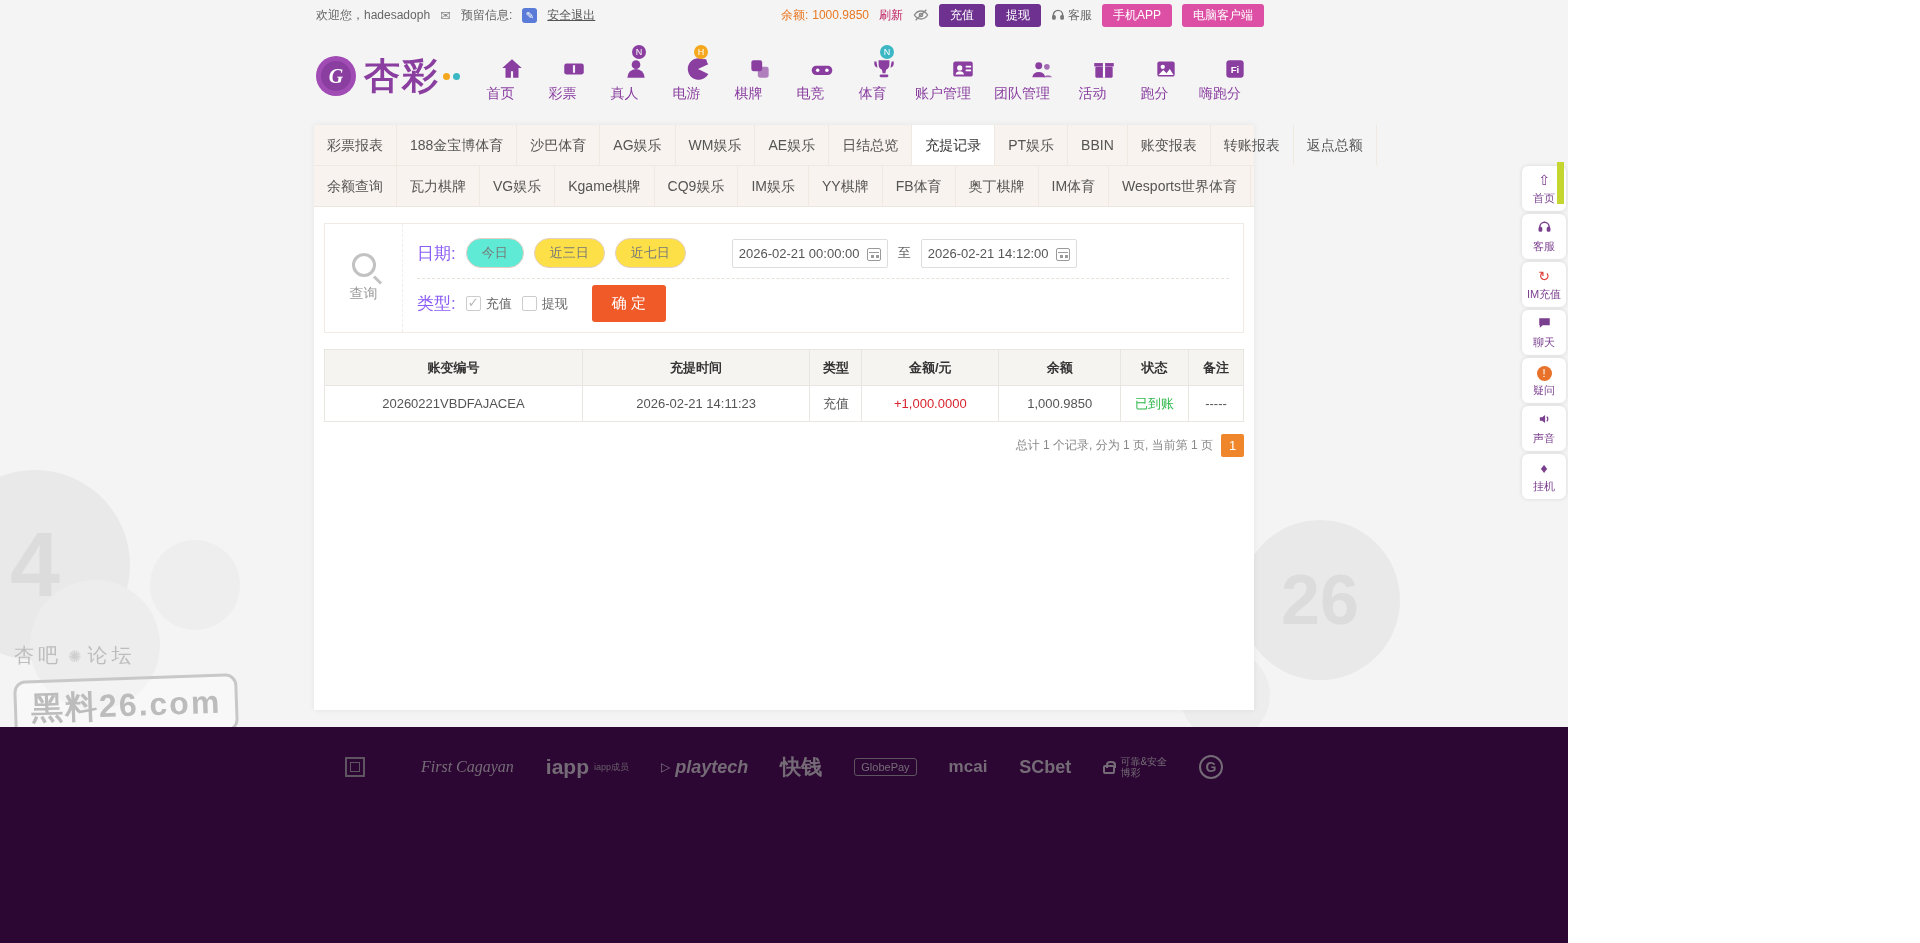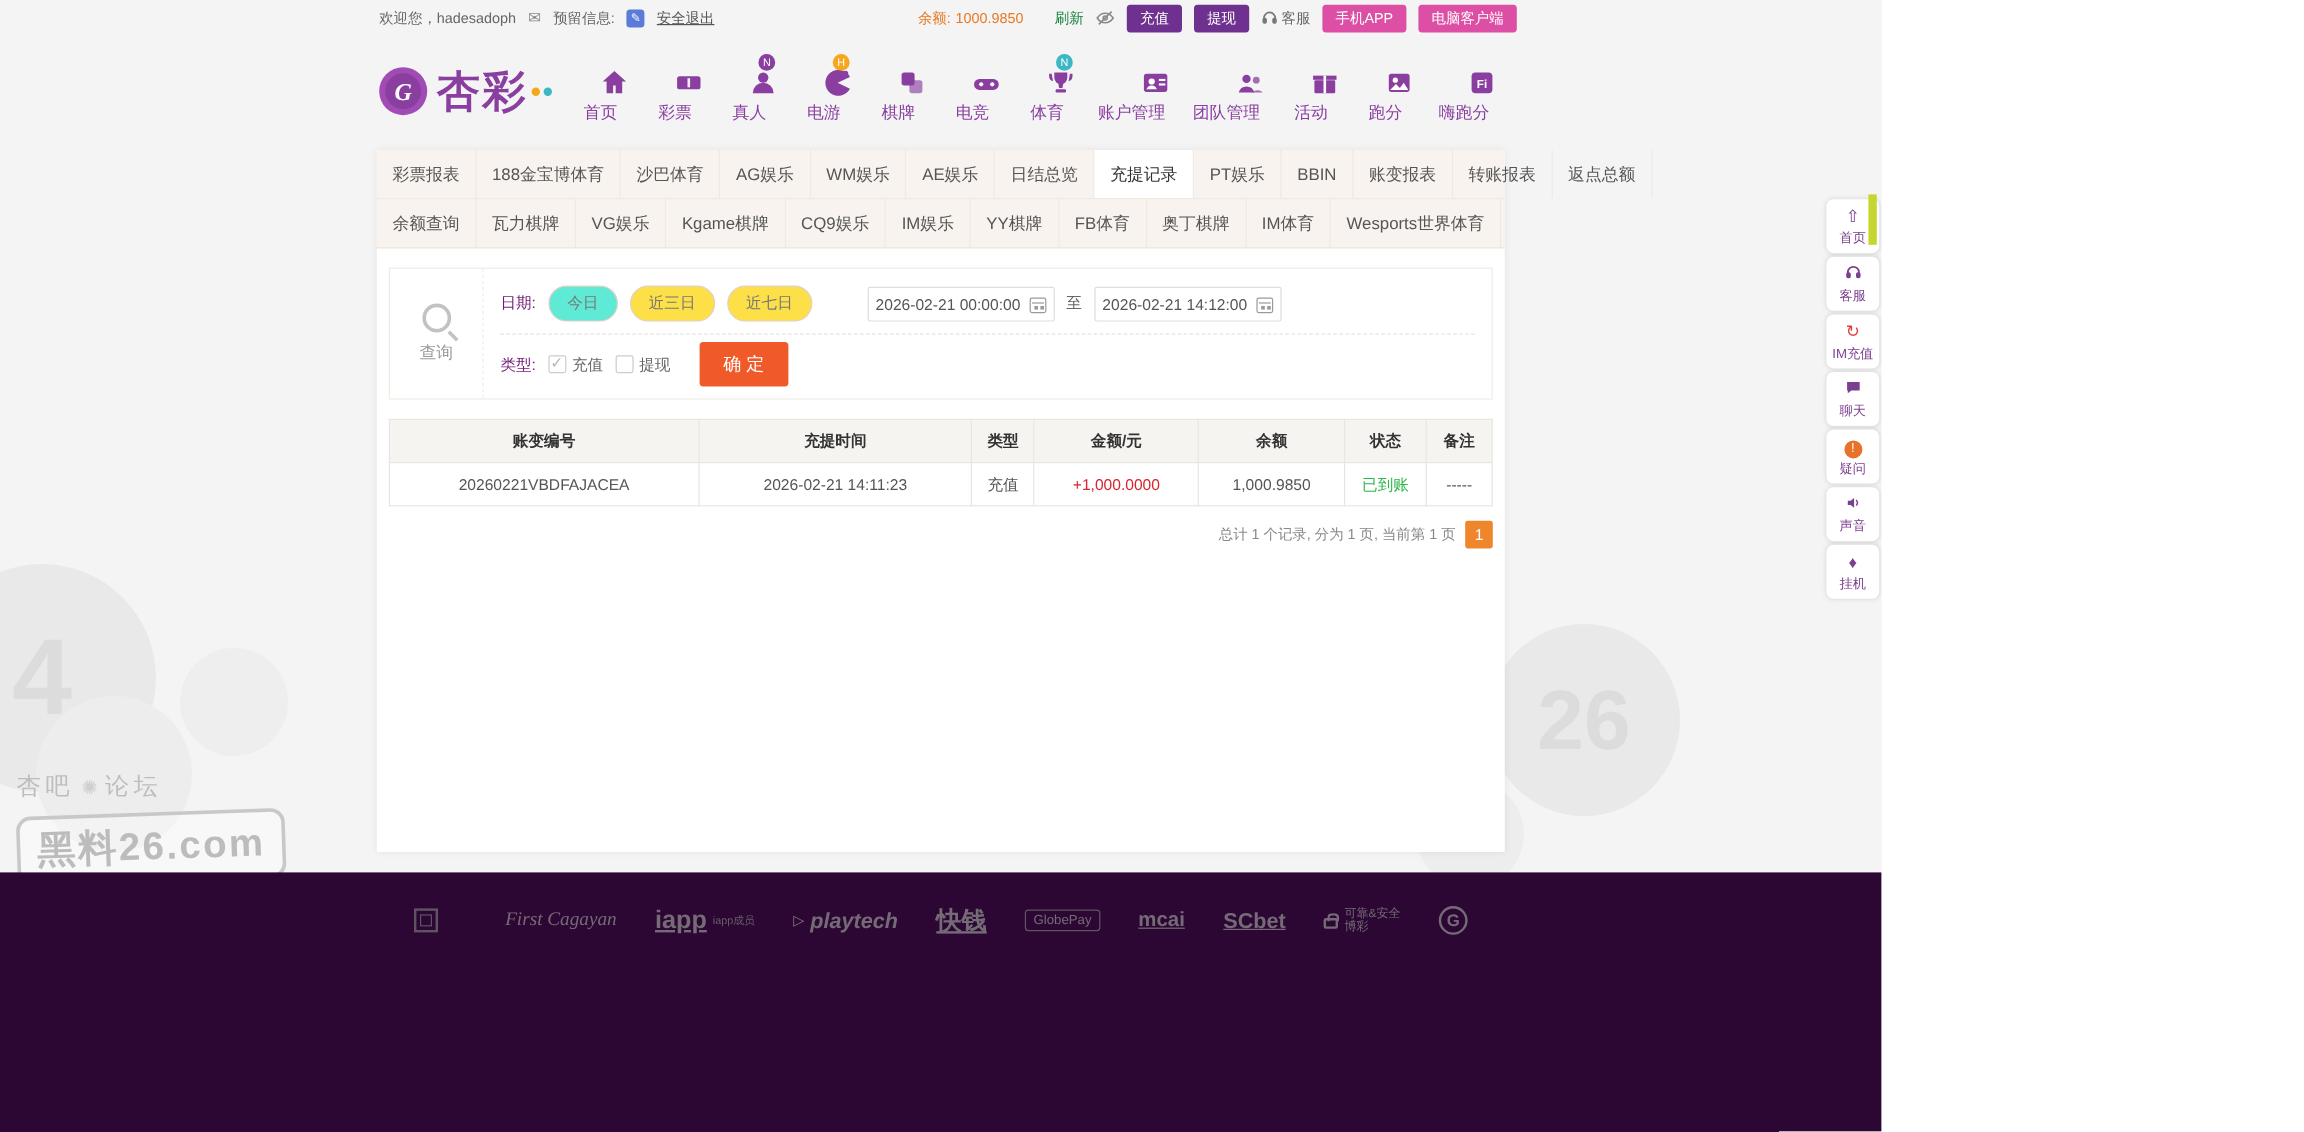--- a/index.html
+++ b/index.html
@@ -20,21 +20,21 @@
   
   .topbar { position:absolute; top:0; left:0; width:1568px; height:30px; z-index:3;padding-left:12px; }
   .topbar-inner { width:948px; margin:0 auto; height:30px; display:flex; align-items:center;
                   justify-content:space-between; font-size:12px; color:#666; }
   .tb-left, .tb-right { display:flex; align-items:center; gap:10px; }
   .tb-ico { color:#8a8a8a; font-size:13px; }
   .edit-ico { display:inline-block; width:15px; height:15px; background:#5a7bd8; color:#fff;
               border-radius:3px; font-size:10px; line-height:15px; text-align:center; }
   .logout { color:#555; text-decoration:underline; cursor:pointer; }
   .balance { color:#e87722; }
-  .refresh-link { color:#15803d; cursor:pointer;margin-left:16px; }
+  .refresh-link { color:#be185d; cursor:pointer; }
   .eye { width:16px; height:16px; }
   .tb-btn { display:inline-block; padding:3px 11px; border-radius:3px; color:#fff; font-size:12px; cursor:pointer; }
   .tb-btn.purple { background:#6e3190; }
   .tb-btn.pink { background:#dd4fa4; }
   .svc { display:flex; align-items:center; gap:3px; color:#666; cursor:pointer; }
 
   
   .header { position:absolute; top:34px; left:314px; width:948px; height:84px;
             display:flex; align-items:center; z-index:3; }
   .logo { display:flex; align-items:center; margin-right:16px; cursor:pointer; }
@@ -63,21 +63,21 @@
   .filter { margin:16px 10px 16px; border:1px solid #f0ebe4; display:flex; }
   .filter-left { width:78px; display:flex; flex-direction:column; align-items:center;
                  justify-content:center; color:#999; font-size:14px; gap:8px;
                  border-right:1px dashed #eee; }
   .mag { width:24px; height:24px; border:3px solid #c2c2c2; border-radius:50%; position:relative; }
   .mag::after { content:''; position:absolute; width:3px; height:10px; background:#c2c2c2;
                 transform:rotate(-45deg); left:21px; top:19px; }
   .filter-right { flex:1; padding:4px 14px; }
   .frow { display:flex; align-items:center; height:50px; gap:10px; }
   .frow + .frow { border-top:1px dashed #e7e2db;align-items:center; }
-  .flabel { color:#701a75; font-size:13px; }
+  .flabel { color:#8b5cf6; font-size:17px; }
   .pill { padding:5px 15px; border:1px solid #e3cfc6; border-radius:15px; font-size:13px;
           color:#777; background:#5eead4; cursor:pointer; }
   .pill.alt { background:#fde047; }
   .dinput { width:156px; border:1px solid #ddd; border-radius:2px; background:#fff;
             font-size:13px; color:#555; display:flex; align-items:flex-end;
             justify-content:space-between; padding:6px 6px; cursor:text; }
   .cal { width:14px; height:13px; border:1px solid #9a9a9a; border-radius:2px; position:relative; }
   .cal::before { content:''; position:absolute; left:1px; right:1px; top:3px; height:1px; background:#9a9a9a; }
   .cal::after { content:''; position:absolute; left:3px; top:6px; width:3px; height:3px; background:#9a9a9a;
                 box-shadow:5px 0 0 #9a9a9a; }
@@ -116,21 +116,21 @@
                   background:#c6d631; z-index:6; }
 
   
   .footer { position:absolute; left:0; top:727px; width:1568px; height:216px; background:#2c0733; z-index:2; }
   .flogos { display:flex; align-items:center; justify-content:center; gap:32px;
             padding-top:26px; opacity:.75; }
   .flogo { color:#8d8d8d; white-space:nowrap; display:flex; align-items:center; gap:5px; }
   .gridlogo { width:20px; height:20px; border:2px solid #6f6f6f; position:relative; }
   .gridlogo::before { content:''; position:absolute; inset:3px; border:1px solid #6f6f6f; }
   .script { font-family:"Liberation Serif","DejaVu Serif",serif; font-style:italic; font-size:16px;margin-left:24px; }
-  .bold-lg { font-size:21px; font-weight:bold;text-decoration:underline; }
+  .bold-lg { font-size:21px; font-weight:bold; }
   .iapp-sub { font-size:9px; line-height:10px; color:#7b7b7b; text-align:left; }
   .ptech { font-style:italic; font-weight:bold; font-size:18px; }
   .ptech-mark { color:#9a9a9a; font-size:12px; }
   .boxlogo { border:1px solid #6f6f6f; border-radius:3px; padding:2px 6px; font-size:11px; }
   .lock { display:inline-block; width:12px; height:9px; border:2px solid #8d8d8d; border-radius:2px; position:relative; margin-top:5px; }
   .lock::before { content:''; position:absolute; left:1px; top:-6px; width:6px; height:5px;
                   border:2px solid #8d8d8d; border-bottom:none; border-radius:4px 4px 0 0; }
   .safe-sub { font-size:10px; line-height:11px; text-align:left; }
   .gcircle { width:24px; height:24px; border:2px solid #8d8d8d; border-radius:50%;
              text-align:center; line-height:21px; font-weight:bold; font-size:14px; }

